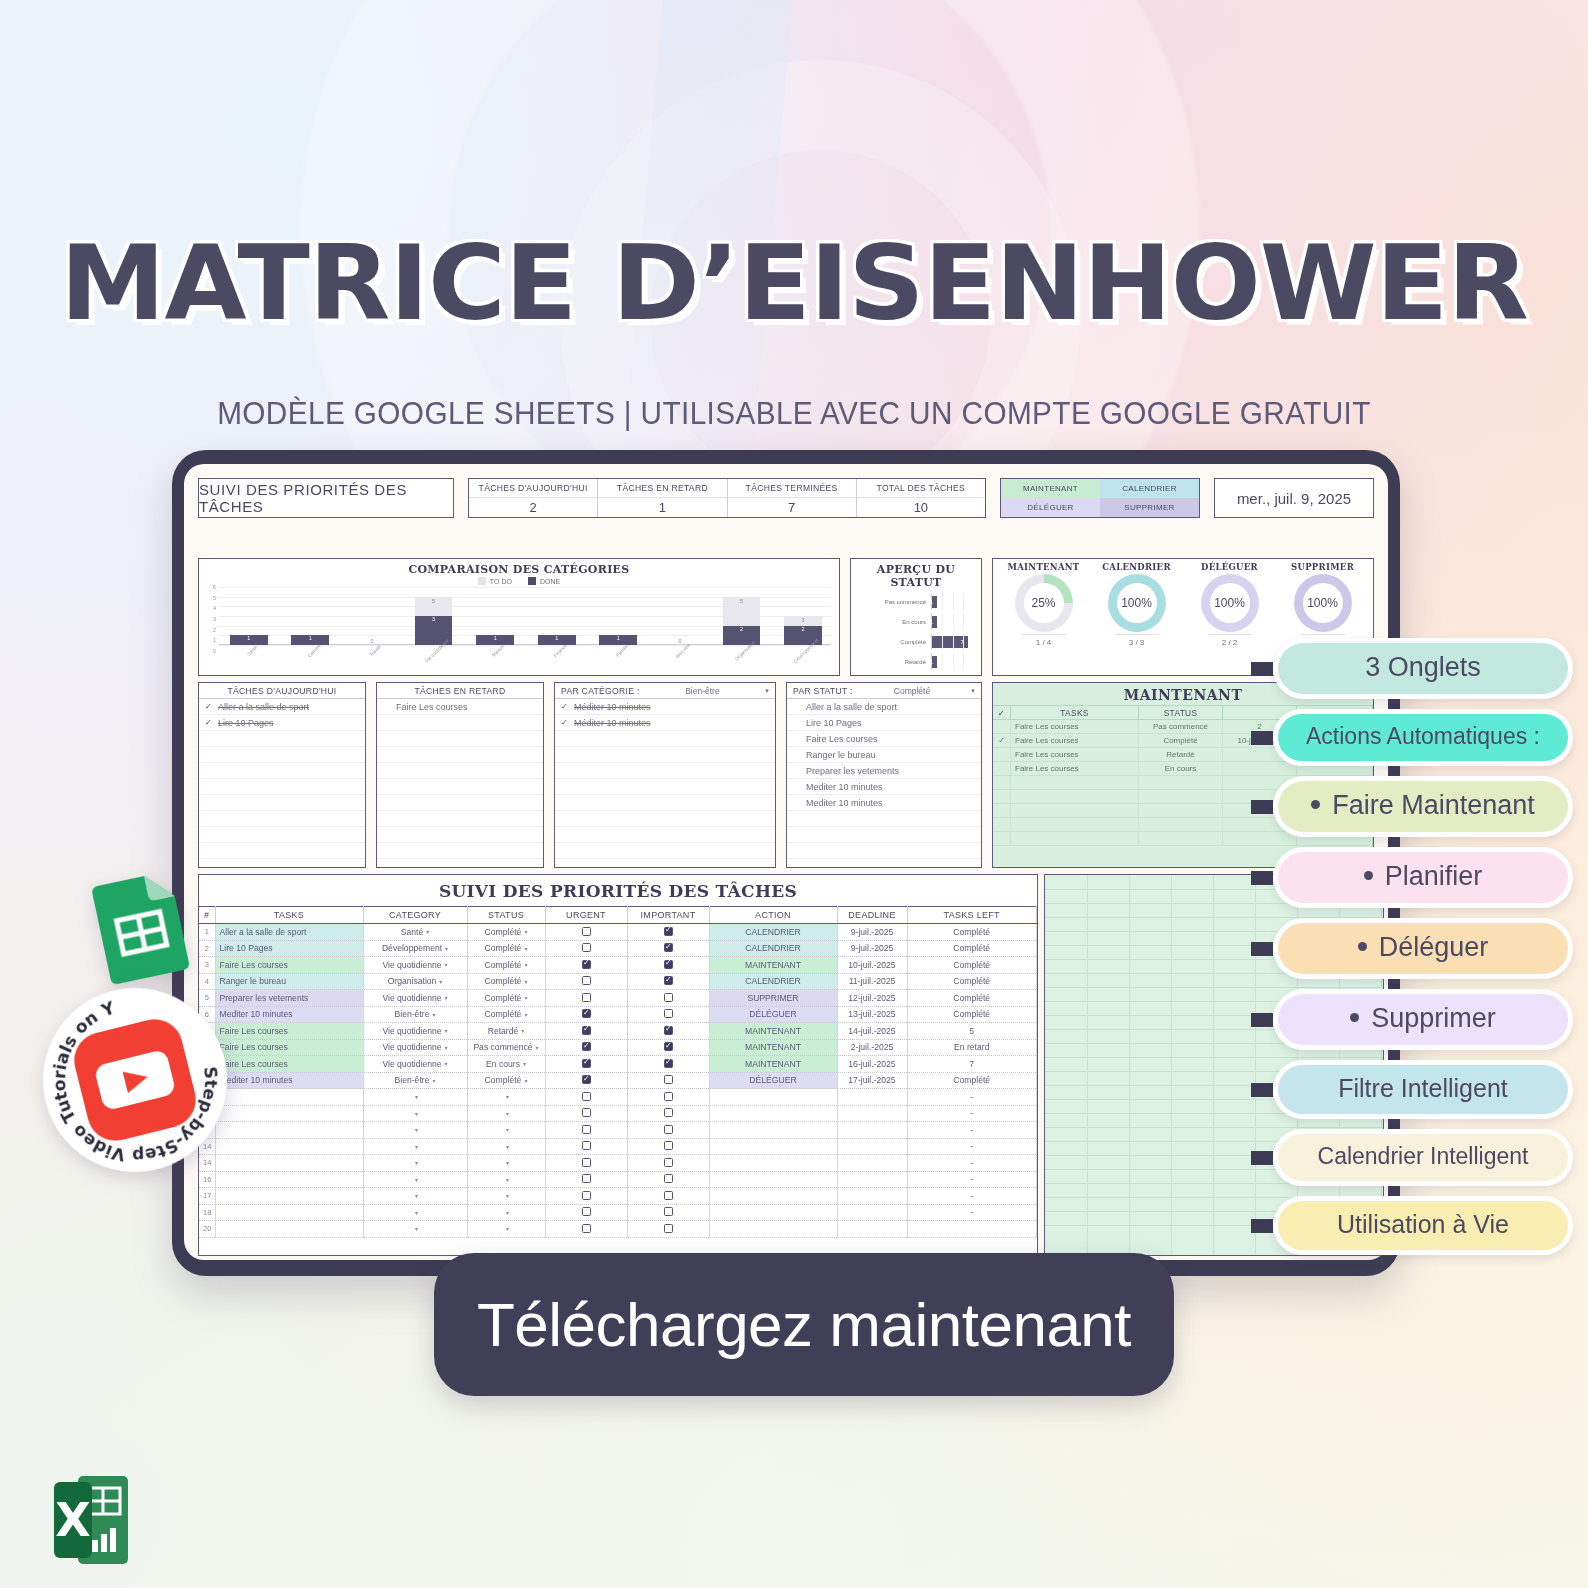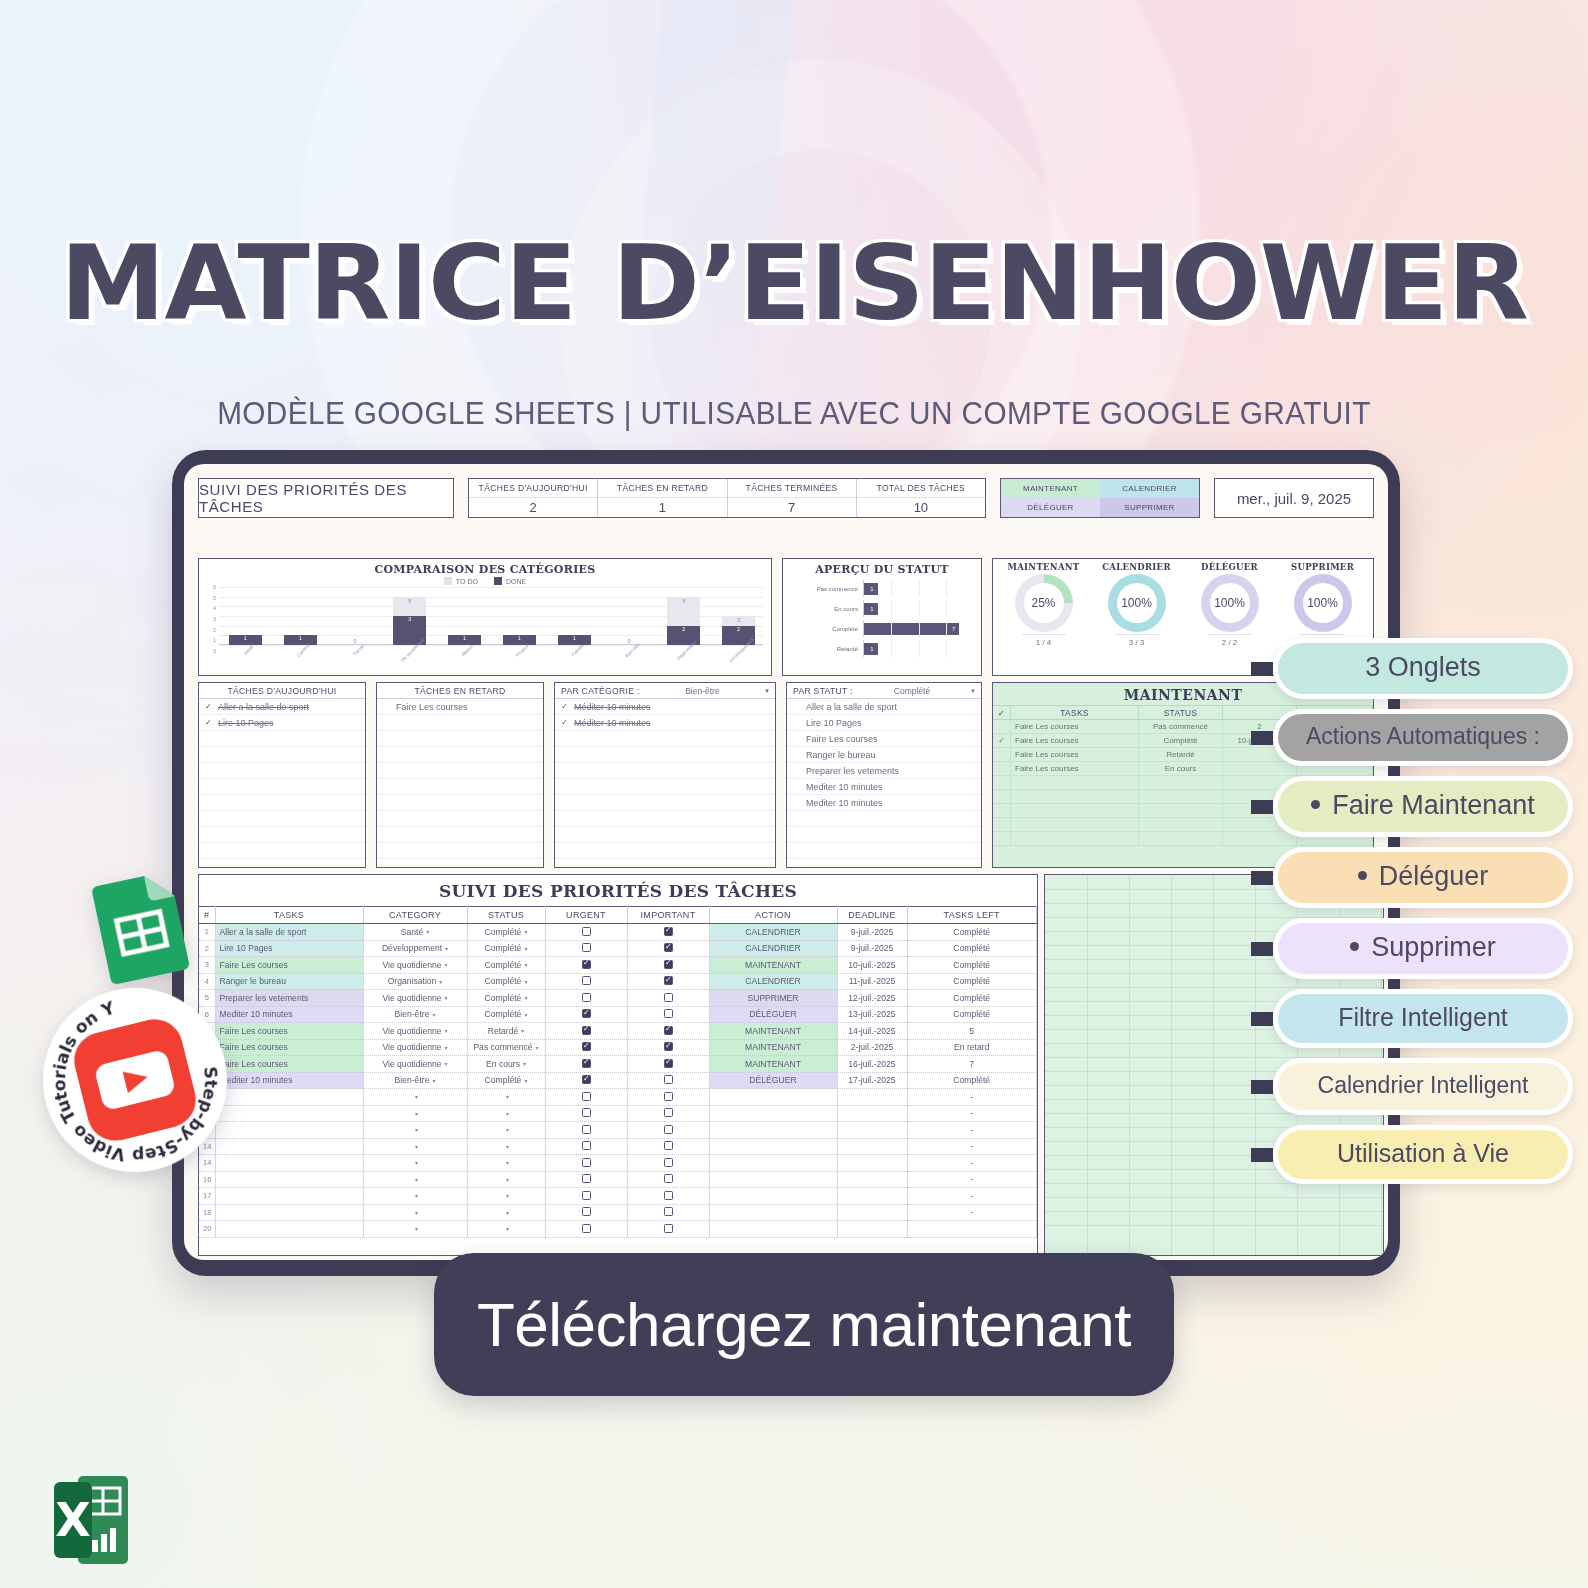--- a/index.html
+++ b/index.html
@@ -118,21 +118,21 @@
   #prog-label {
     width: 180px; height: 20px; background: #fff; border: 1.2px solid #5b5878;
     display: flex; align-items: center; justify-content: flex-end; gap: 10px;
     padding-right: 8px; font-size: 8.6px; letter-spacing: .3px; text-transform: uppercase;
   }
   #prog-track { flex: 1; height: 20px; background: #fff; border: 1.2px solid #5b5878; border-left: none; position: relative; }
   #prog-fill { position: absolute; left: 0; top: 0; bottom: 0; width: 70%; background: #4a4764; }
 
   
   #chartrow { position: absolute; left: 14px; top: 94px; right: 14px; height: 118px; display: flex; gap: 10px; }
-  #chart-cats { width: 574px; }
+  #chart-cats { width: 642px; }
   #chart-stat { flex: 1; }
   #donuts { width: 382px; }
   .chart-head { text-align: center; font-size: 11px; padding-top: 4px; }
 
   
   .bars-wrap { position: relative; height: 74px; margin: 2px 6px 0 6px; }
   .legend { display: flex; justify-content: center; gap: 16px; font-size: 7px; color: #6e6b86; padding-top: 1px;}
   .legend i { display:inline-block; width:8px; height:8px; vertical-align:-1px; margin-right:4px;}
   .swatch-todo { background:#e4e2e8; }
   .swatch-done { background:#4f4c6b; }
@@ -248,21 +248,21 @@
     color: #4c4a63;
     padding: 9px 14px 11px;
     white-space: nowrap;
   }
   .badge .dot { display:inline-block; width:9px; height:9px; border-radius:50%; background:#4c4a63; vertical-align: 5px; margin-right: 12px;}
   .badge::before {
     content:''; position:absolute; left:-22px; top:50%; margin-top:-7px;
     width: 22px; height: 14px; background:#3e3b54;
   }
   .b-mint  .badge-inner { background:#c2e8e0; }
-  .b-pink  .badge-inner { background:#a3a3a3; font-size:23px; }
+  .b-pink  .badge-inner { background:#5eead4; font-size:23px; }
   .b-olive .badge-inner { background:#e4ecc4; }
   .b-rose  .badge-inner { background:#fbe2ee; }
   .b-peach .badge-inner { background:#fadfb5; }
   .b-lilac .badge-inner { background:#ece2fb; }
   .b-blue  .badge-inner { background:#c5e5ec; font-size:25px; }
   .b-cream .badge-inner { background:#f8f2dc; font-size:23px; }
   .b-yellow .badge-inner{ background:#f9eeb2; font-size:25px; }
 
   
   #sheets-sticker {
@@ -1248,20 +1248,23 @@
 <div id="badges">
     <div class="badge b-mint">
       <div class="badge-inner"><span>3 Onglets</span></div>
     </div>
     <div class="badge b-pink">
       <div class="badge-inner"><span>Actions Automatiques :</span></div>
     </div>
     <div class="badge b-olive">
       <div class="badge-inner"><span class="dot"></span><span>Faire Maintenant</span></div>
     </div>
+    <div class="badge b-rose">
+      <div class="badge-inner"><span class="dot"></span><span>Planifier</span></div>
+    </div>
     <div class="badge b-peach">
       <div class="badge-inner"><span class="dot"></span><span>Déléguer</span></div>
     </div>
     <div class="badge b-lilac">
       <div class="badge-inner"><span class="dot"></span><span>Supprimer</span></div>
     </div>
     <div class="badge b-blue">
       <div class="badge-inner"><span>Filtre Intelligent</span></div>
     </div>
     <div class="badge b-cream">

